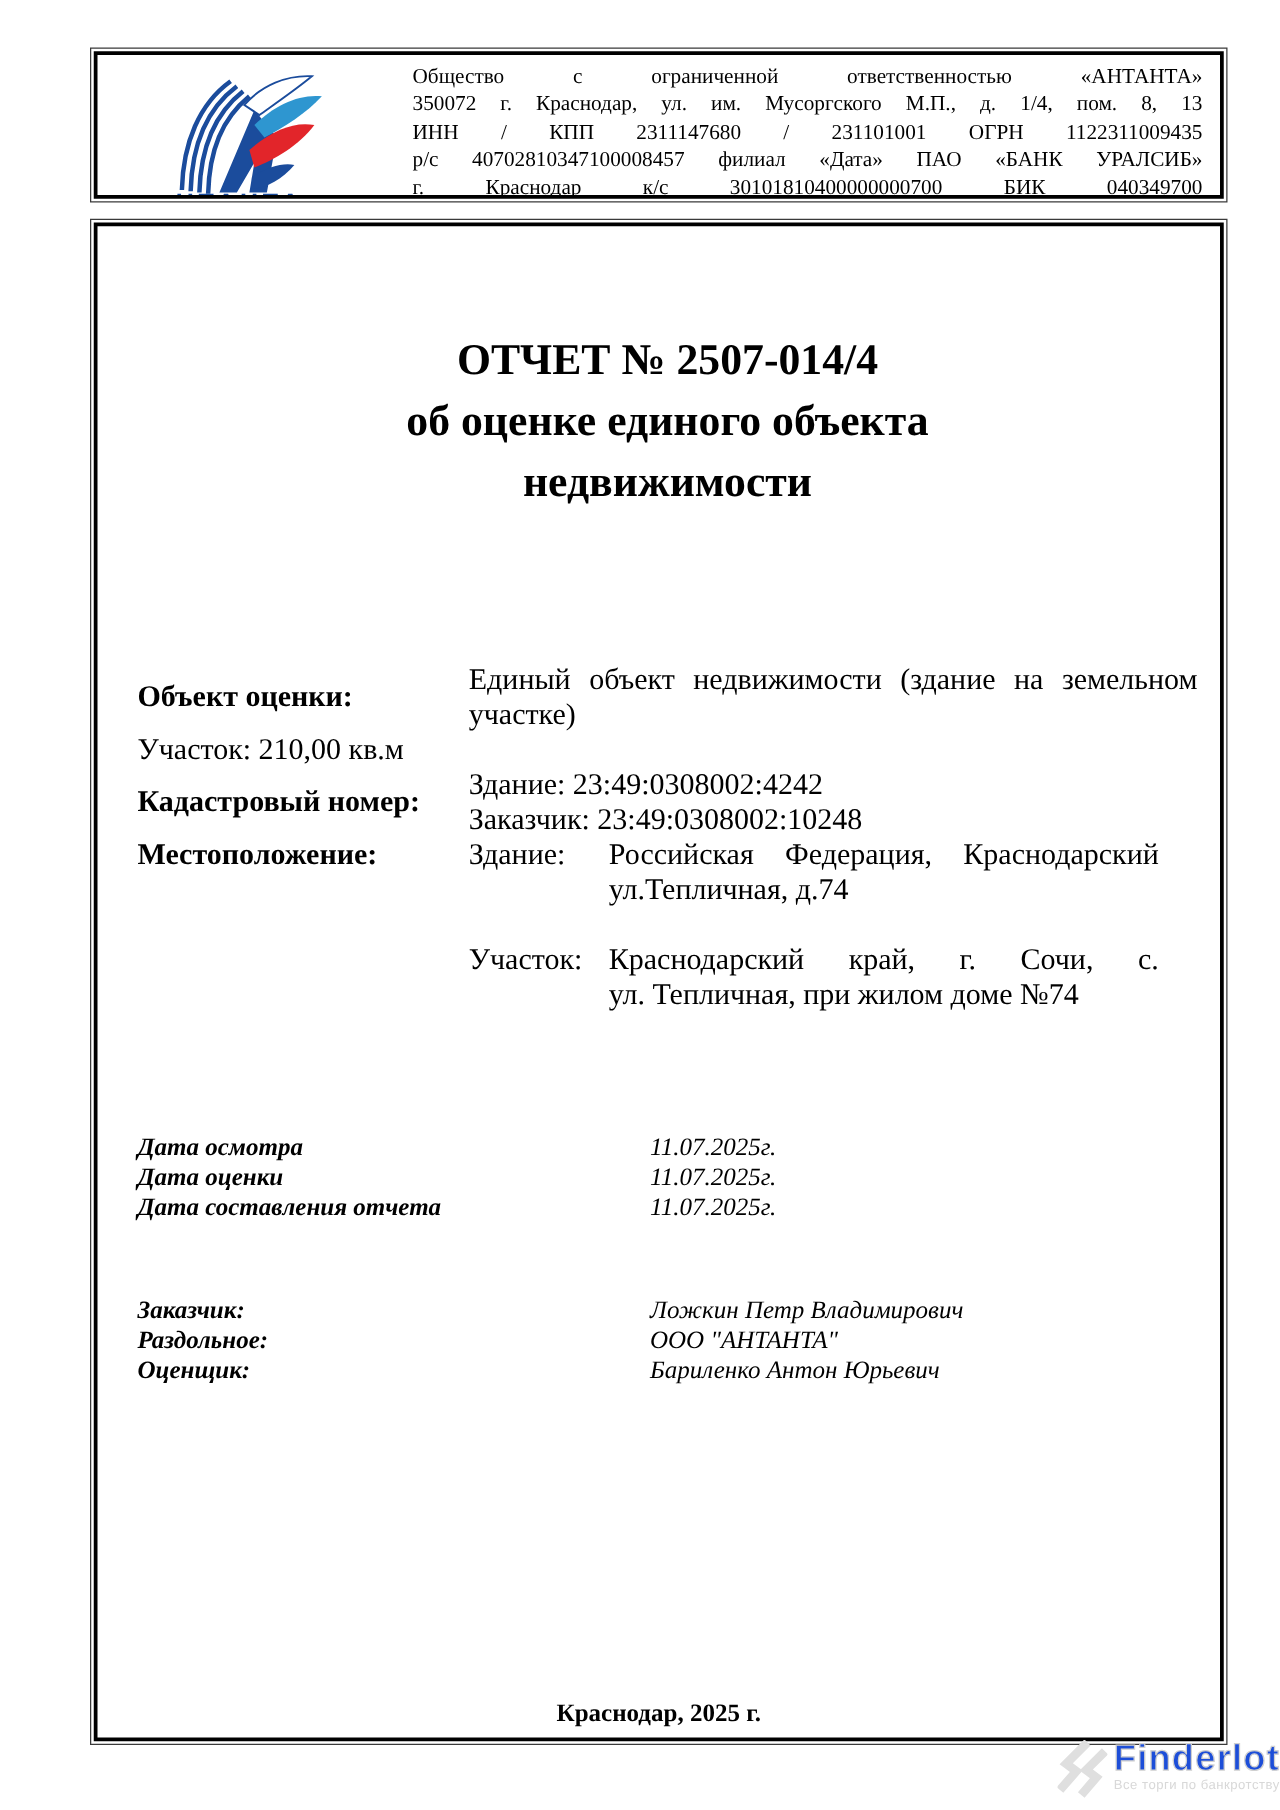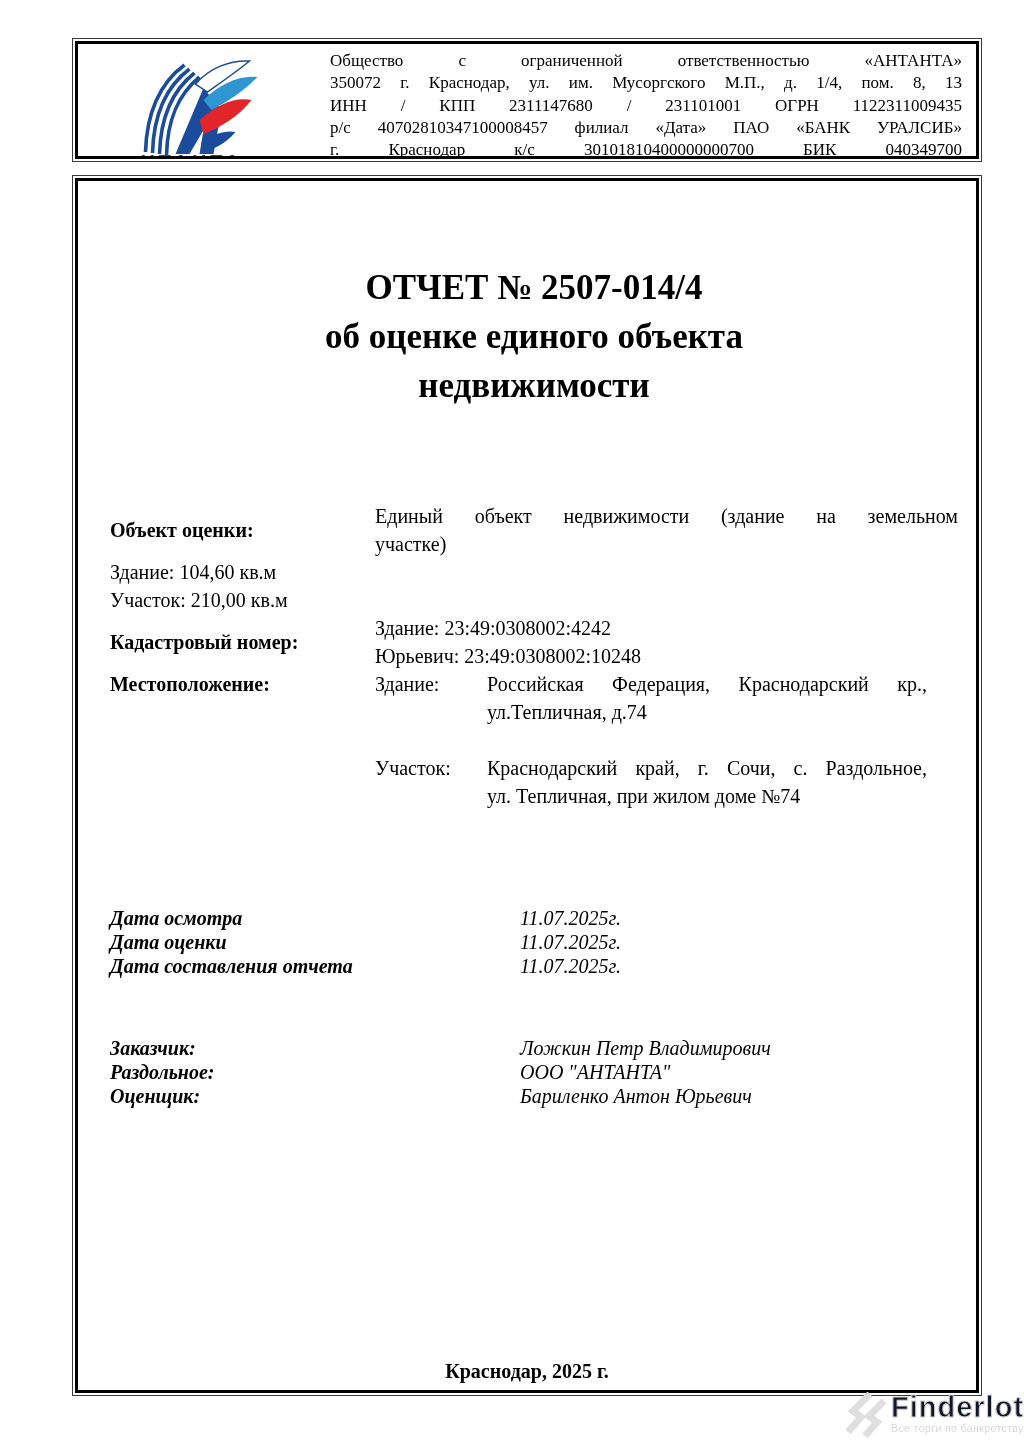--- a/index.html
+++ b/index.html
@@ -27,21 +27,21 @@
   .jl { text-align:justify; overflow:hidden; }
   .jl::after { content:""; display:inline-block; width:100%; height:0; }
   .pl { overflow:hidden; }
 
   
   .main-box { margin-top:13px; }
   .main-box .bx-in { height:1215px; position:relative; padding:4px 18px 0 32px; }
 
   .title { margin-top:78px; text-align:center; font-weight:bold; font-size:35px; line-height:49px; }
 
-  .fields { margin-top:92px; font-size:20px; }
+  .fields { margin-top:120px; font-size:24px; }
   .frow { display:flex; }
   .flabel { width:265px; flex:none; font-weight:bold; display:flex; align-items:center; line-height:26px; }
   .frow.top .flabel { align-items:flex-start; line-height:28px; }
   .fvalue { flex:1; line-height:28px; }
   .fvalue .jl, .fvalue .pl { height:28px; line-height:28px; }
 
   .locrow { display:flex; }
   .locrow.gap { margin-top:28px; }
   .loclabel { width:112px; flex:none; line-height:28px; }
   .locval { width:440px; flex:none; line-height:28px; }
@@ -55,21 +55,21 @@
   .kvvalue { flex:1; }
 
   .footer { position:absolute; left:0; right:0; bottom:7px; text-align:center; font-weight:bold; font-size:20px; }
 
   
   .watermark { position:absolute; left:846px; top:1392px; display:flex; align-items:flex-start; gap:5px; }
   .wm-text { display:flex; flex-direction:column; }
   .wm-brand {
     font-family:"Liberation Sans", sans-serif; font-weight:bold;
     font-size:29px; line-height:30px; letter-spacing:1px;
-    color:#0f172a; -webkit-text-stroke:1px #d0d0d0;
+    color:#1d4ed8; -webkit-text-stroke:1px #d0d0d0;
   }
   .wm-tag { font-family:Liberation Sans, sans-serif; font-size:10.5px; line-height:12px; color:#d8d8d8; letter-spacing:0.4px; }
 </style>
 </head>
 <body>
 
 <div class="doc">
 
   <div class="bx header-box">
     <div class="bx-in">
@@ -113,30 +113,29 @@
         <div class="frow">
           <div class="flabel">Объект оценки:</div>
           <div class="fvalue">
             <div class="jl">Единый объект недвижимости (здание на земельном</div>
             <div class="pl">участке)</div>
           </div>
         </div>
 
         <div class="frow">
           <div class="fvalue">
-            <div class="pl">Здание: 104,60 кв.м</div>
             <div class="pl">Участок: 210,00 кв.м</div>
           </div>
         </div>
 
         <div class="frow">
           <div class="flabel">Кадастровый номер:</div>
           <div class="fvalue">
             <div class="pl">Здание: 23:49:0308002:4242</div>
-            <div class="pl">Юрьевич: 23:49:0308002:10248</div>
+            <div class="pl">Заказчик: 23:49:0308002:10248</div>
           </div>
         </div>
 
         <div class="frow top">
           <div class="flabel">Местоположение:</div>
           <div class="fvalue">
 
             <div class="locrow">
               <div class="loclabel">Здание:</div>
               <div class="locval">

